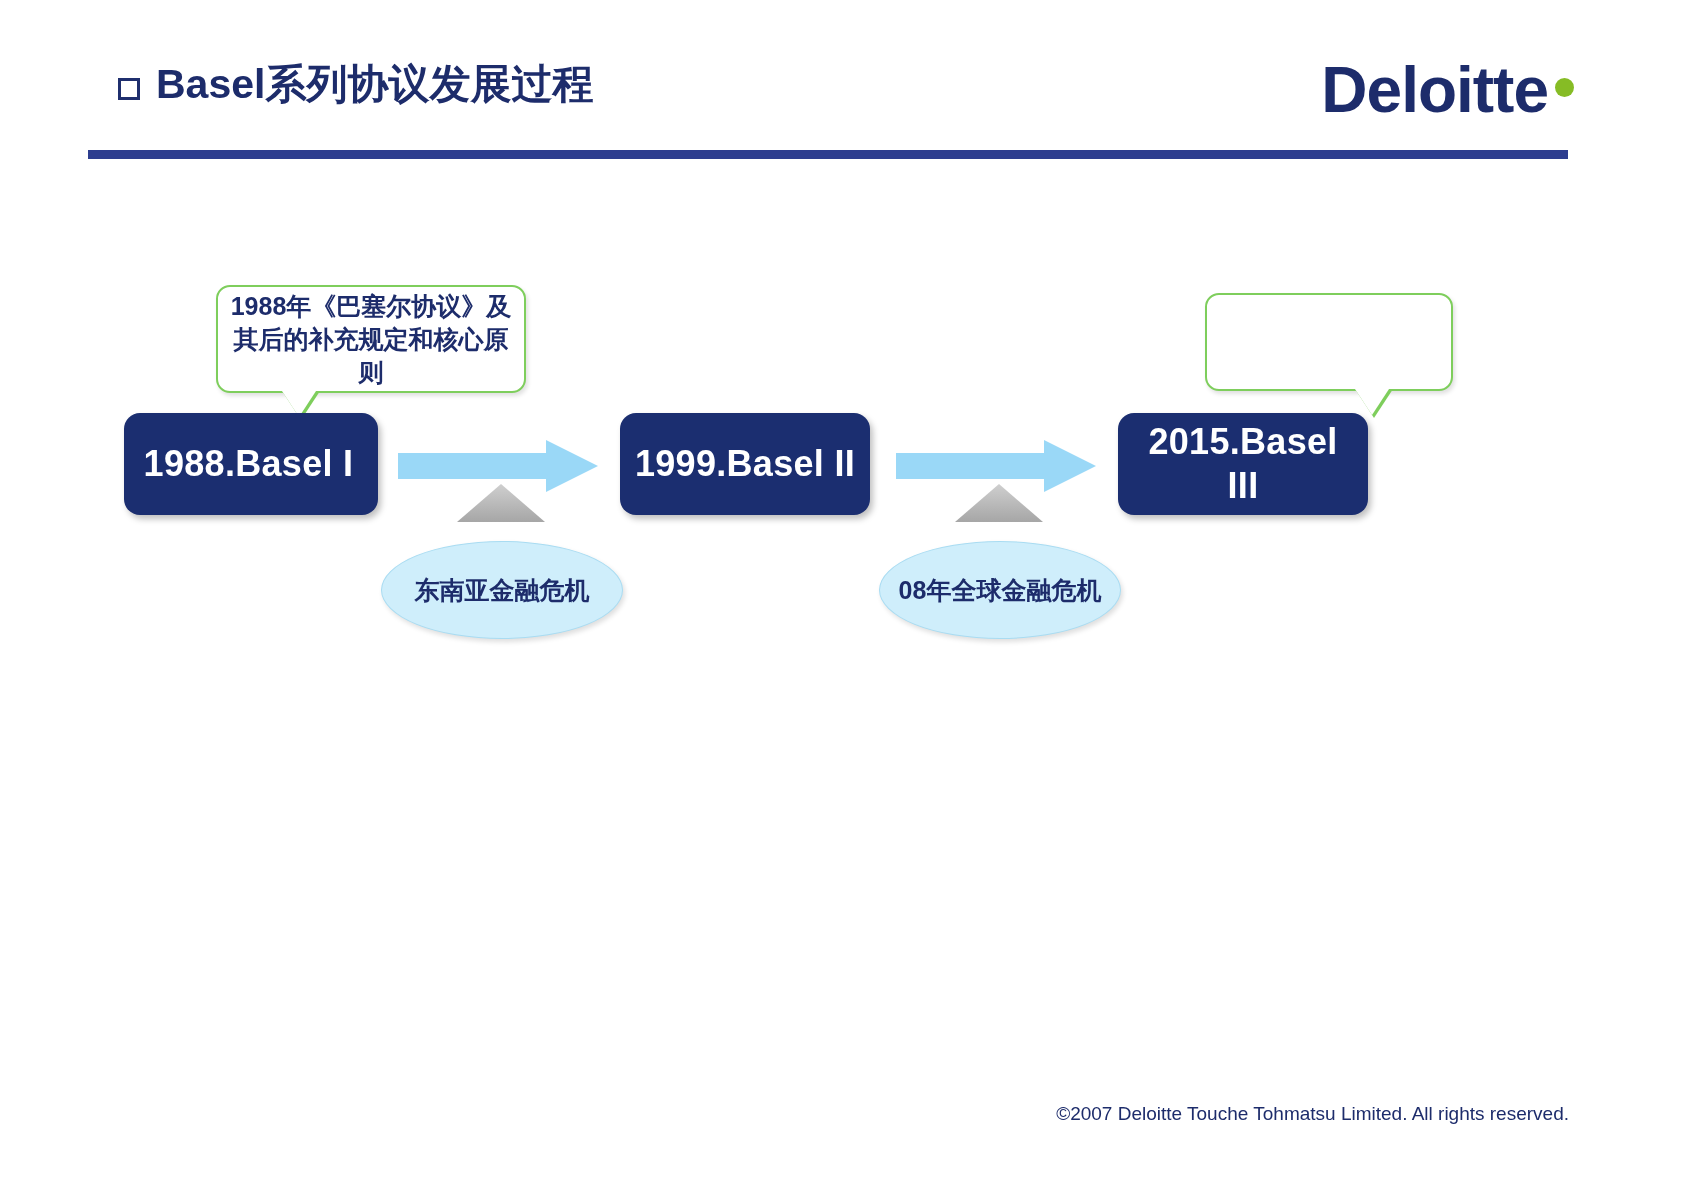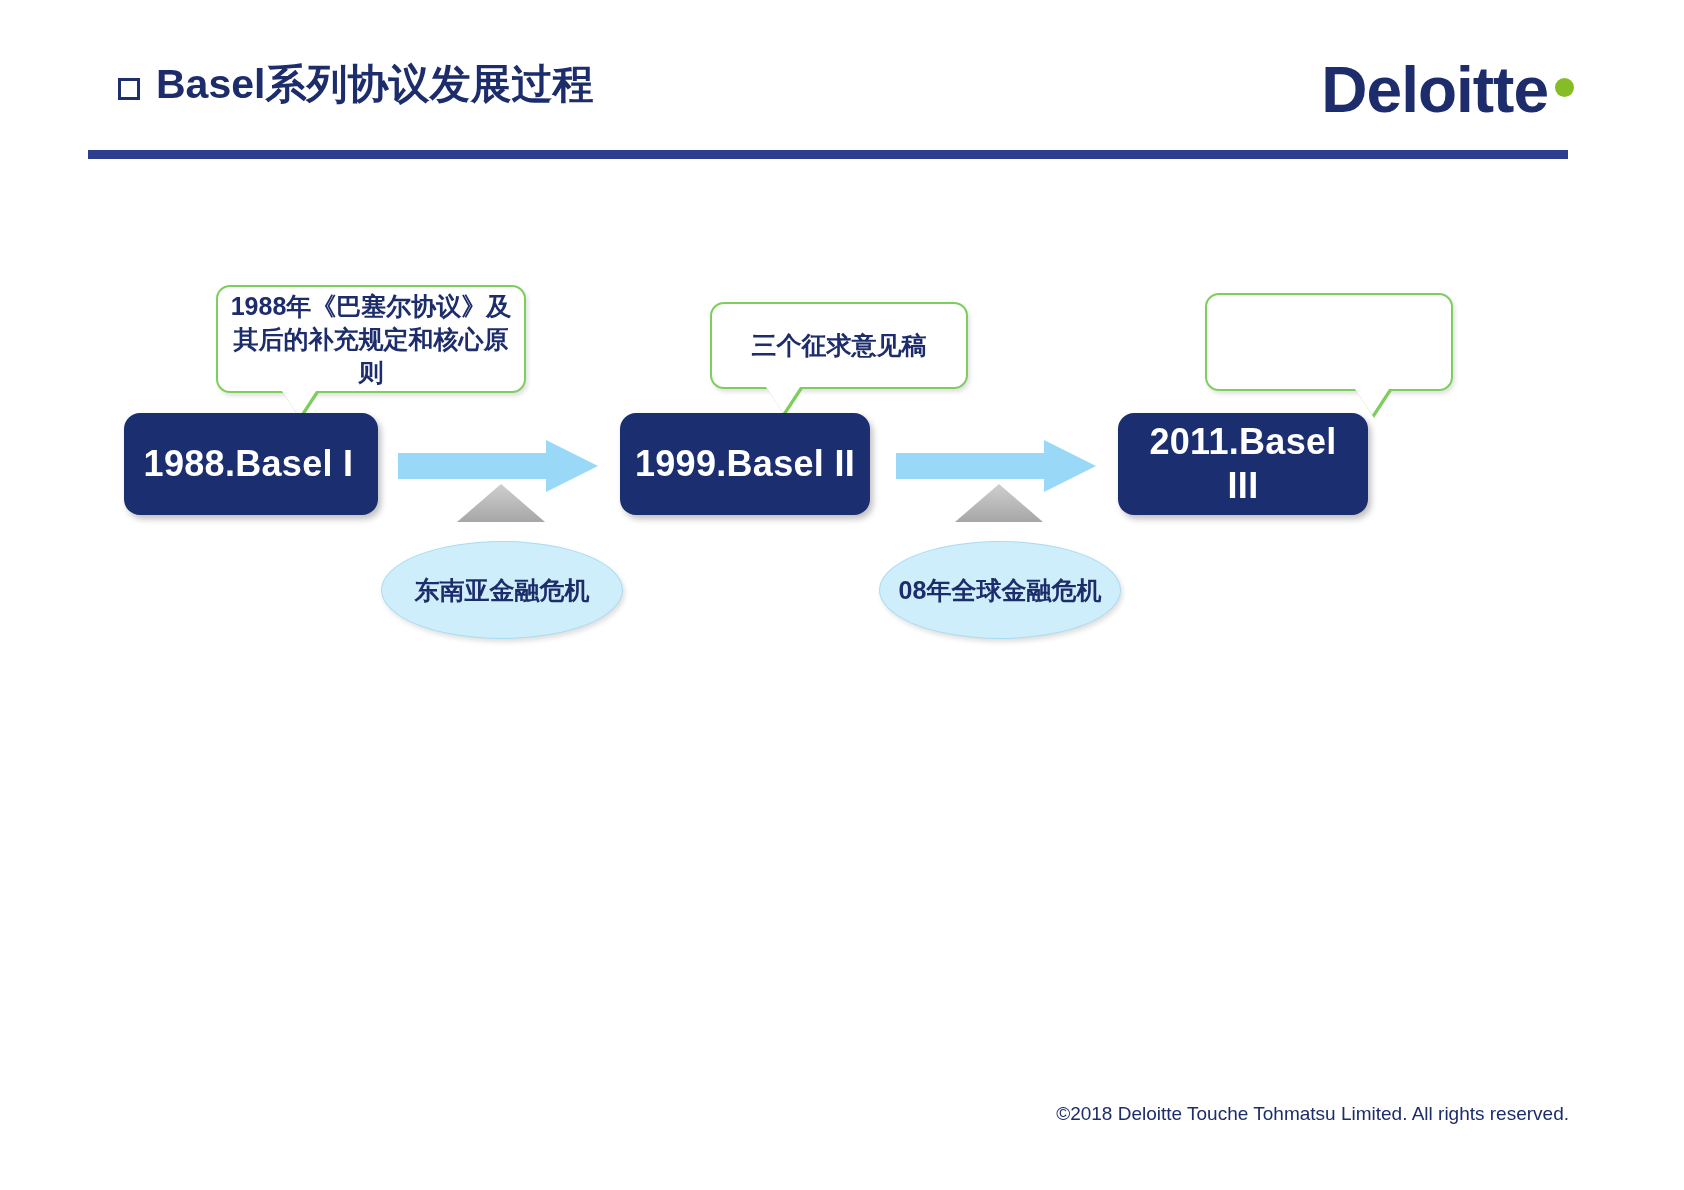--- a/index.html
+++ b/index.html
@@ -251,42 +251,37 @@
       </defs>
       <polygon points="44,0 88,38 0,38" fill="url(#g2)"></polygon>
     </svg>
   </div>
 
   <div class="callout" id="callout-1">
     <span class="tail-outline"></span>
     <span class="tail"></span>
     <span>1988年《巴塞尔协议》及其后的补充规定和核心原则</span>
   </div>
-  <div class="callout" id="callout-2">
-    <span class="tail-outline"></span>
-    <span class="tail"></span>
-    <span>三个征求意见稿</span>
-  </div>
   <div class="callout" id="callout-3">
     <span class="tail-outline"></span>
     <span class="tail"></span>
   </div>
 
   <div class="milestone" id="milestone-1">
     <span>1988.Basel I</span>
   </div>
   <div class="milestone" id="milestone-2">
     <span>1999.Basel II</span>
   </div>
   <div class="milestone" id="milestone-3">
-    <span>2011.Basel III</span>
+    <span>2015.Basel III</span>
   </div>
 
   <div class="crisis" id="crisis-1">
     <span>东南亚金融危机</span>
   </div>
   <div class="crisis" id="crisis-2">
     <span>08年全球金融危机</span>
   </div>
 
 </div>
 
-<div class="footer">©2018 Deloitte Touche Tohmatsu Limited. All rights reserved.</div>
+<div class="footer">©2007 Deloitte Touche Tohmatsu Limited. All rights reserved.</div>
 
 </body></html>

